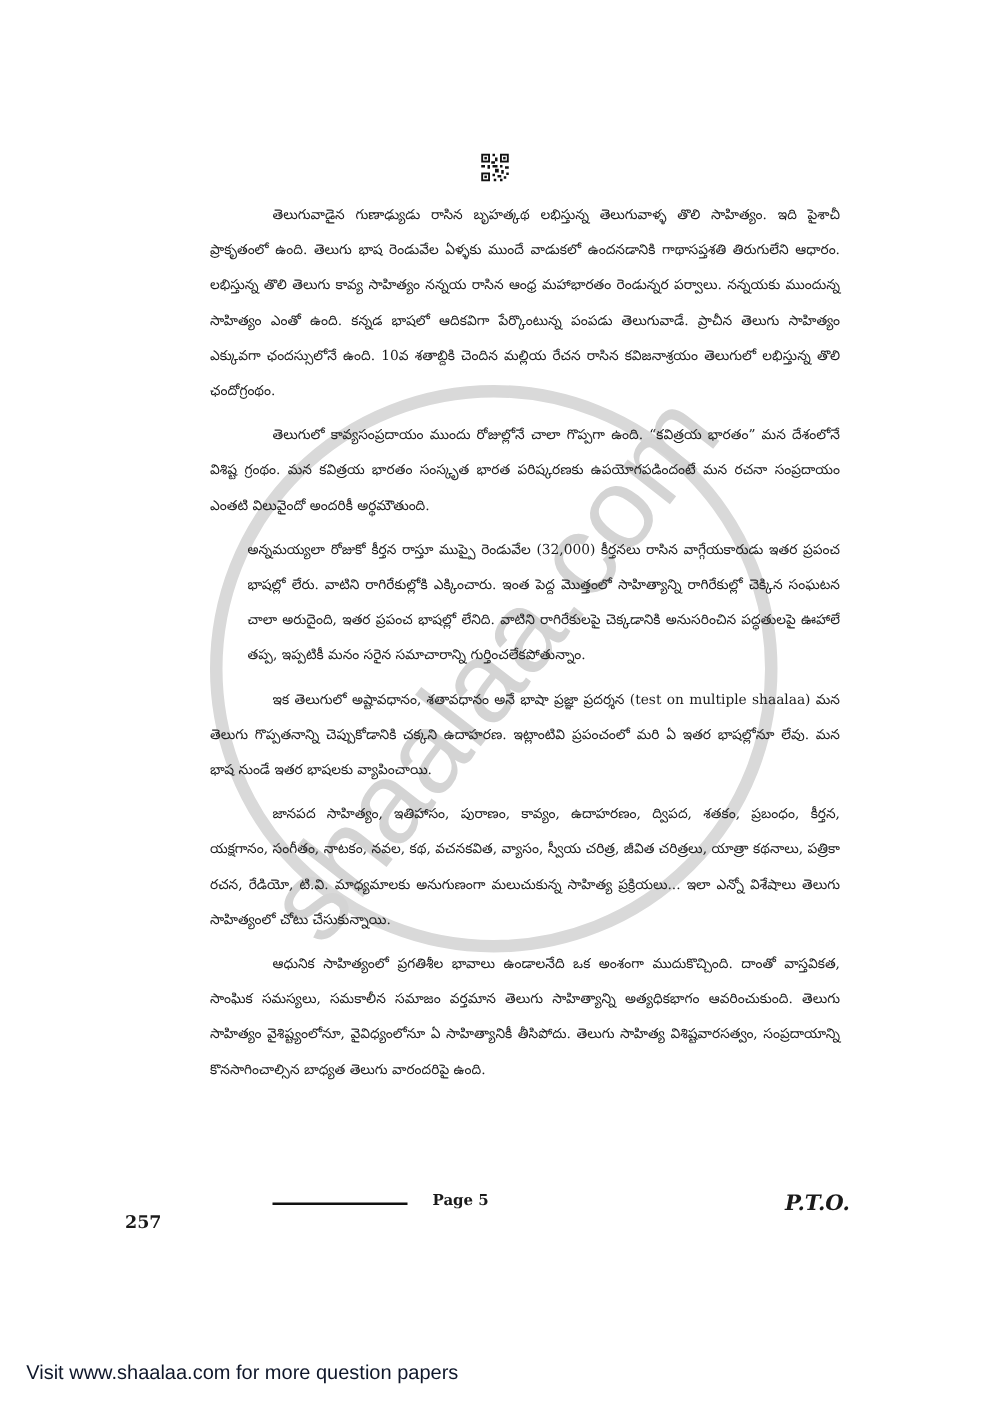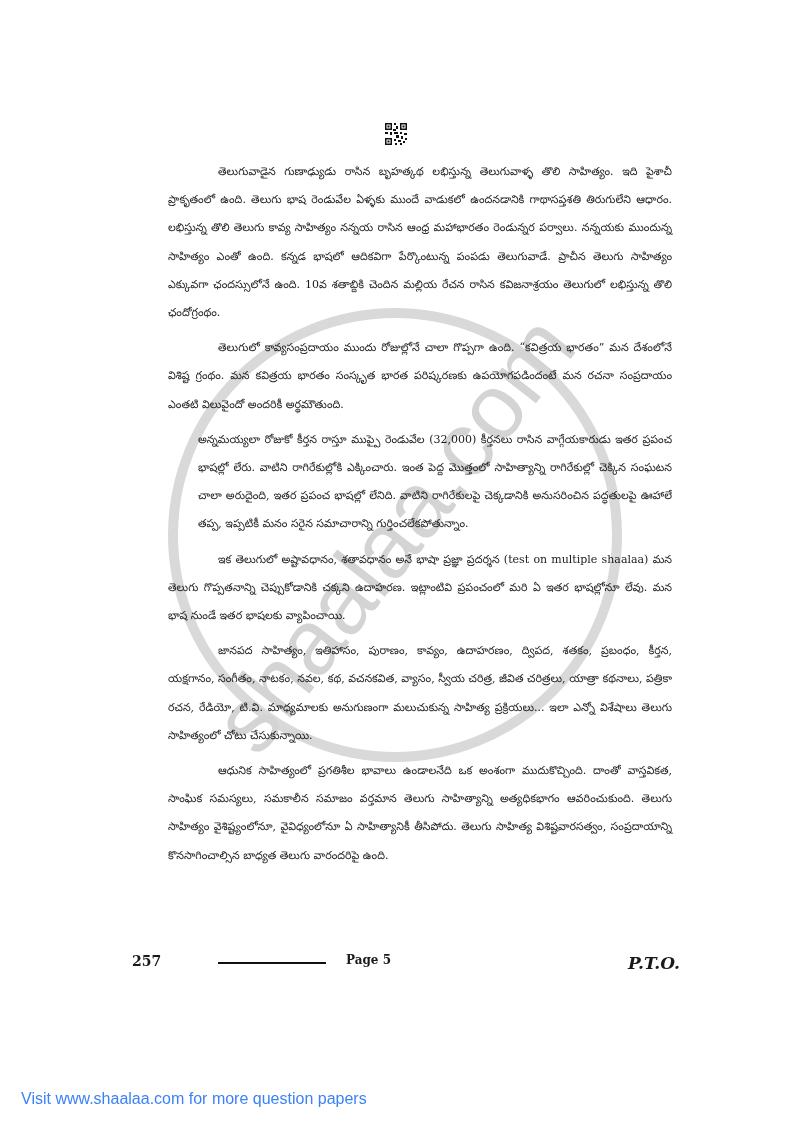--- a/index.html
+++ b/index.html
@@ -11,26 +11,26 @@
 
     .watermark { position: absolute; left: 160px; top: 300px; width: 470px; height: 470px; pointer-events: none; z-index: 0; }
     .watermark svg { width: 100%; height: 100%; display: block; }
 
     .content { position: absolute; left: 168px; top: 158px; width: 504px; z-index: 1; }
     .para { font-size: 11px; line-height: 28.2px; text-align: justify; margin: 0 0 7px 0; text-indent: 0; }
     .para.indent { text-indent: 50px; }
     .para.noind { text-indent: 0; margin-left: 30px; }
 
     .footer { position: absolute; left: 100px; top: 950px; width: 580px; height: 30px; z-index: 1; }
-    .code { position: absolute; left: 0; top: 3px; font-family: "DejaVu Serif", serif; font-weight: bold; font-size: 14px; margin-left: 32px; }
+    .code { position: absolute; left: 0; top: 20px; font-family: "DejaVu Serif", serif; font-weight: bold; font-size: 14px; }
     .rule { position: absolute; left: 118px; top: 12px; width: 108px; height: 0; border-top: 2px solid #111; }
     .pageno { position: absolute; left: 246px; top: 3px; font-family: "DejaVu Serif", serif; font-weight: bold; font-size: 12px; }
     .pto { position: absolute; right: 0; top: 3px; font-family: "DejaVu Serif", serif; font-weight: bold; font-style: italic; font-size: 17px; }
 
-    .visit { position: absolute; left: 21px; top: 1090px; font-family: "Liberation Sans", sans-serif; font-size: 16px; color: #3b82f6; }
+    .visit { position: absolute; left: 21px; top: 1090px; font-family: "Liberation Sans", sans-serif; font-size: 16px; color: #0f172a; }
   </style>
 </head>
 <body>
 
 <div class="page">
 
   <div class="watermark">
     <svg viewBox="0 0 470 470">
       <circle cx="235" cy="235" r="222" fill="none" stroke="#d9d9d9" stroke-width="10"></circle>
       <text id="wm-text" x="235" y="265" text-anchor="middle" fill="#d4d4d4" font-size="92" font-family="Liberation Sans, sans-serif" transform="rotate(-52 235 235)">shaalaa.com</text>

